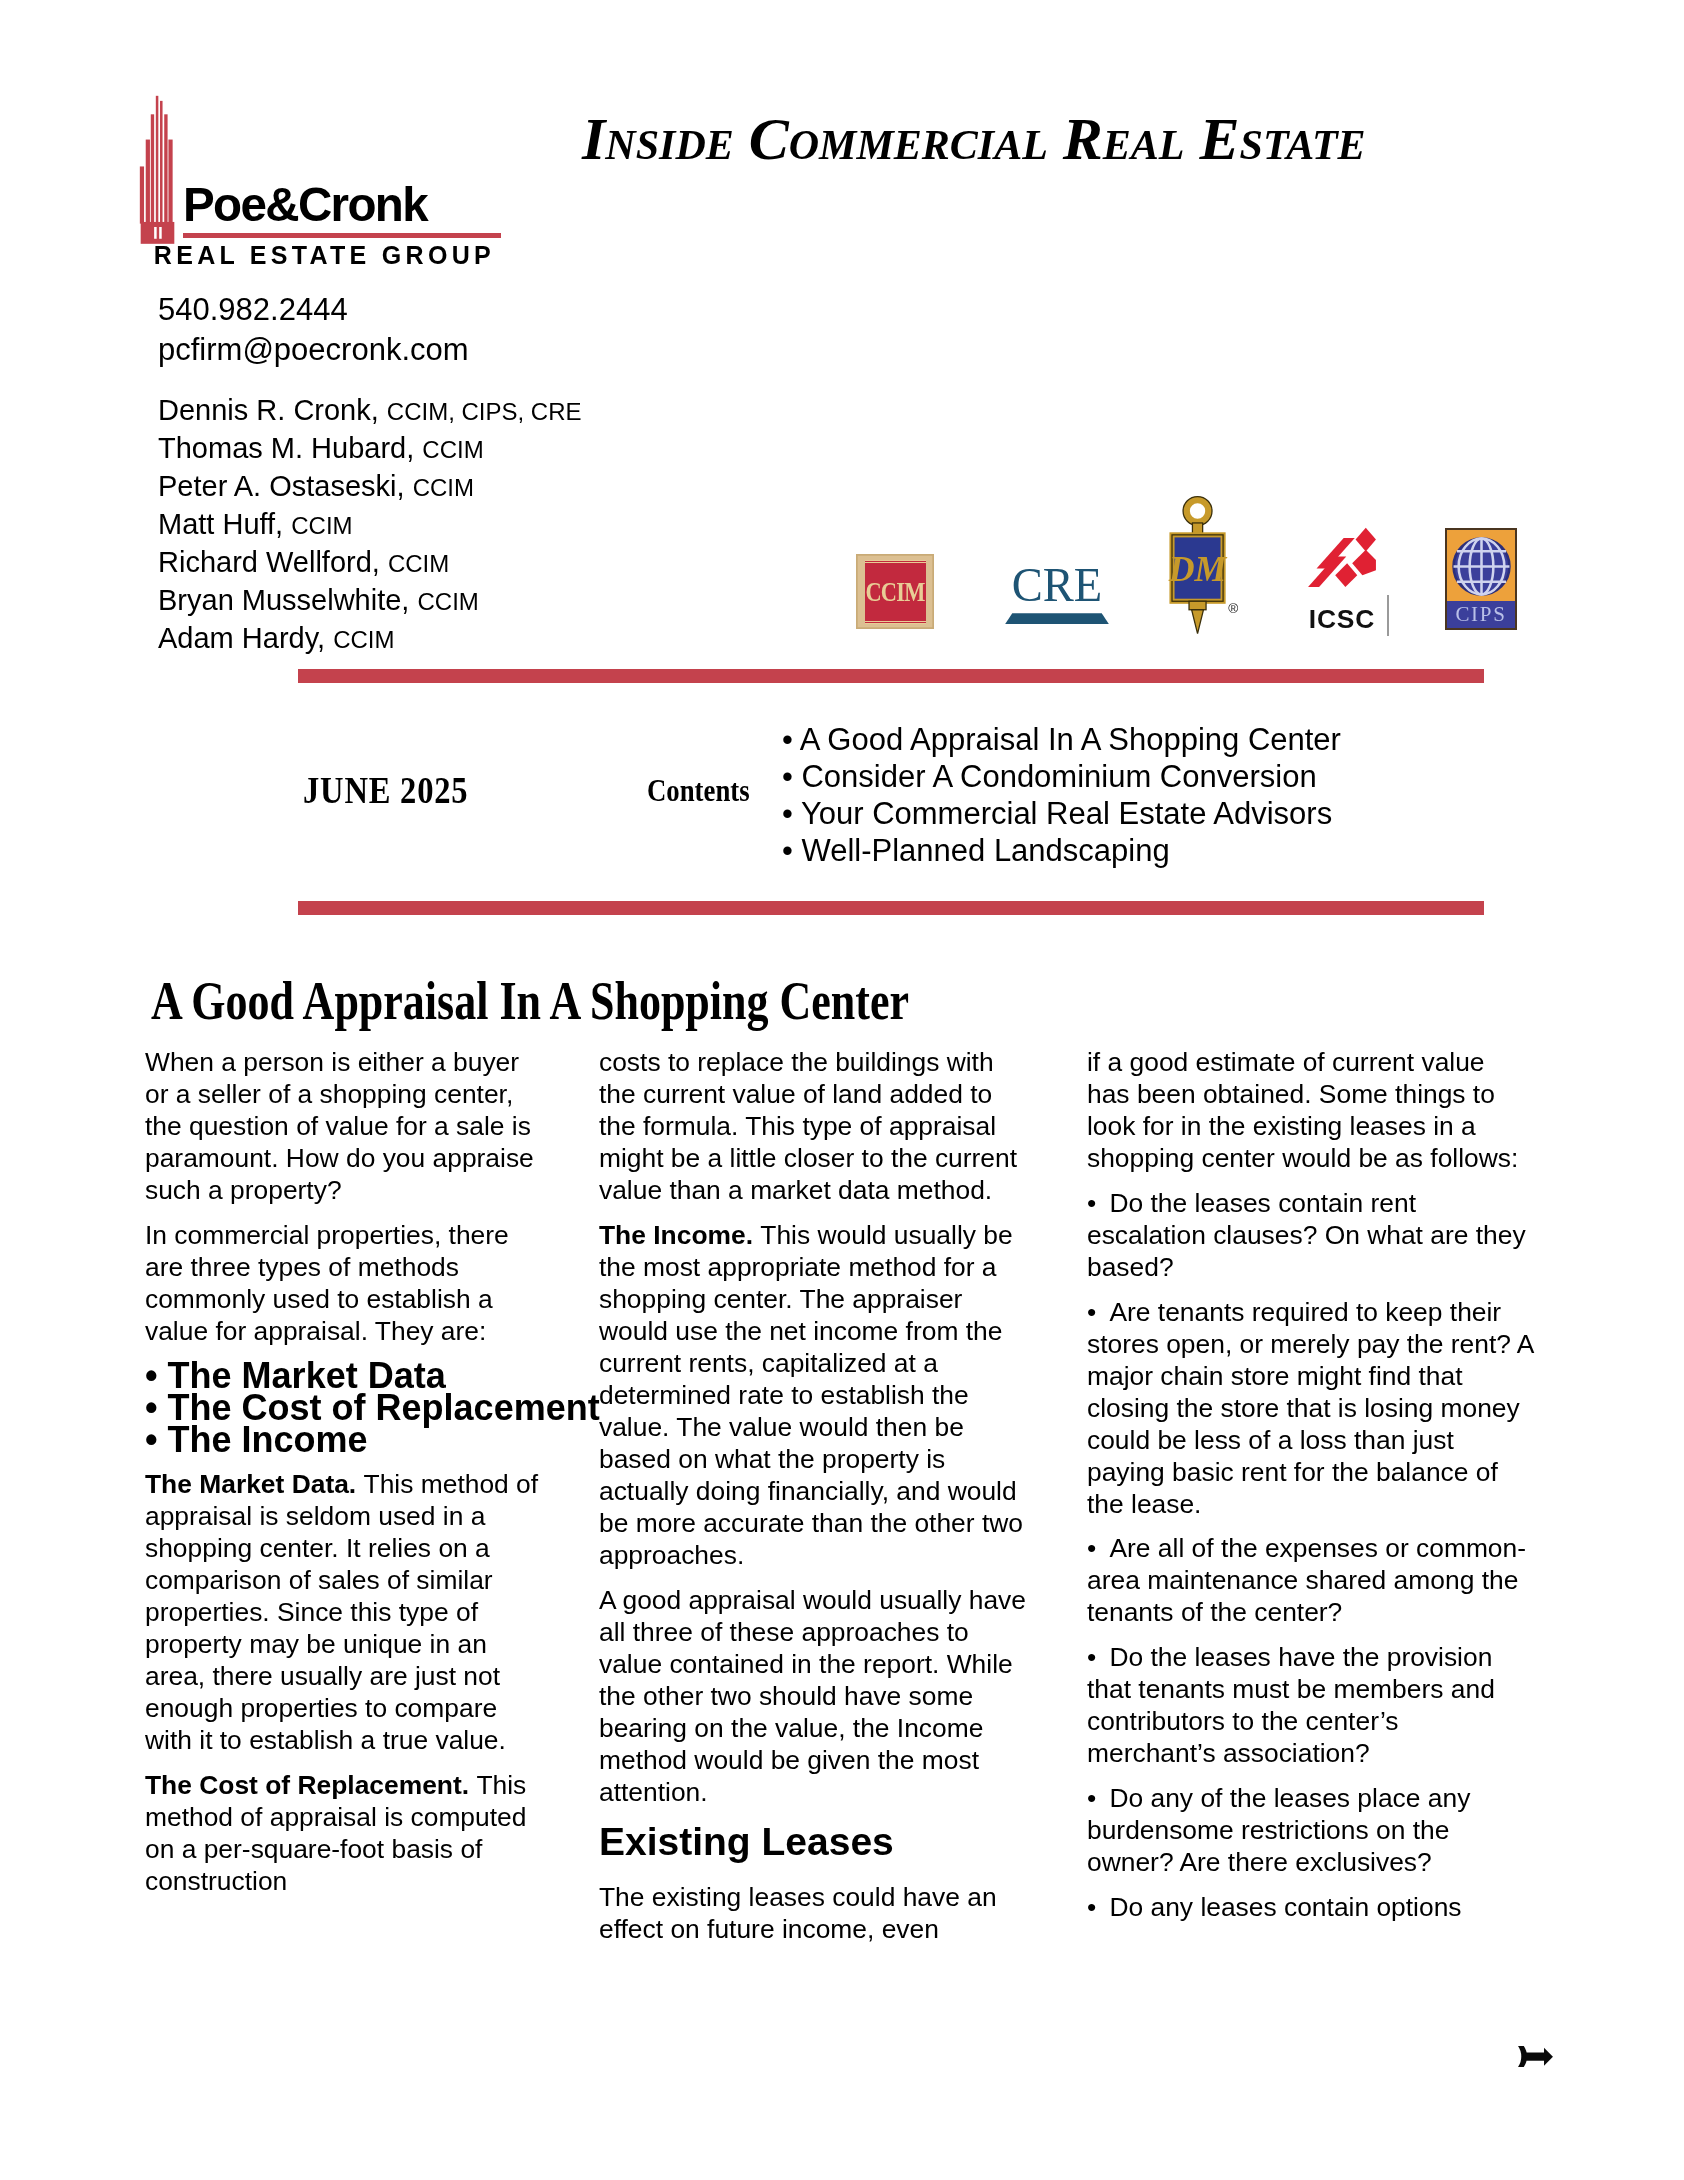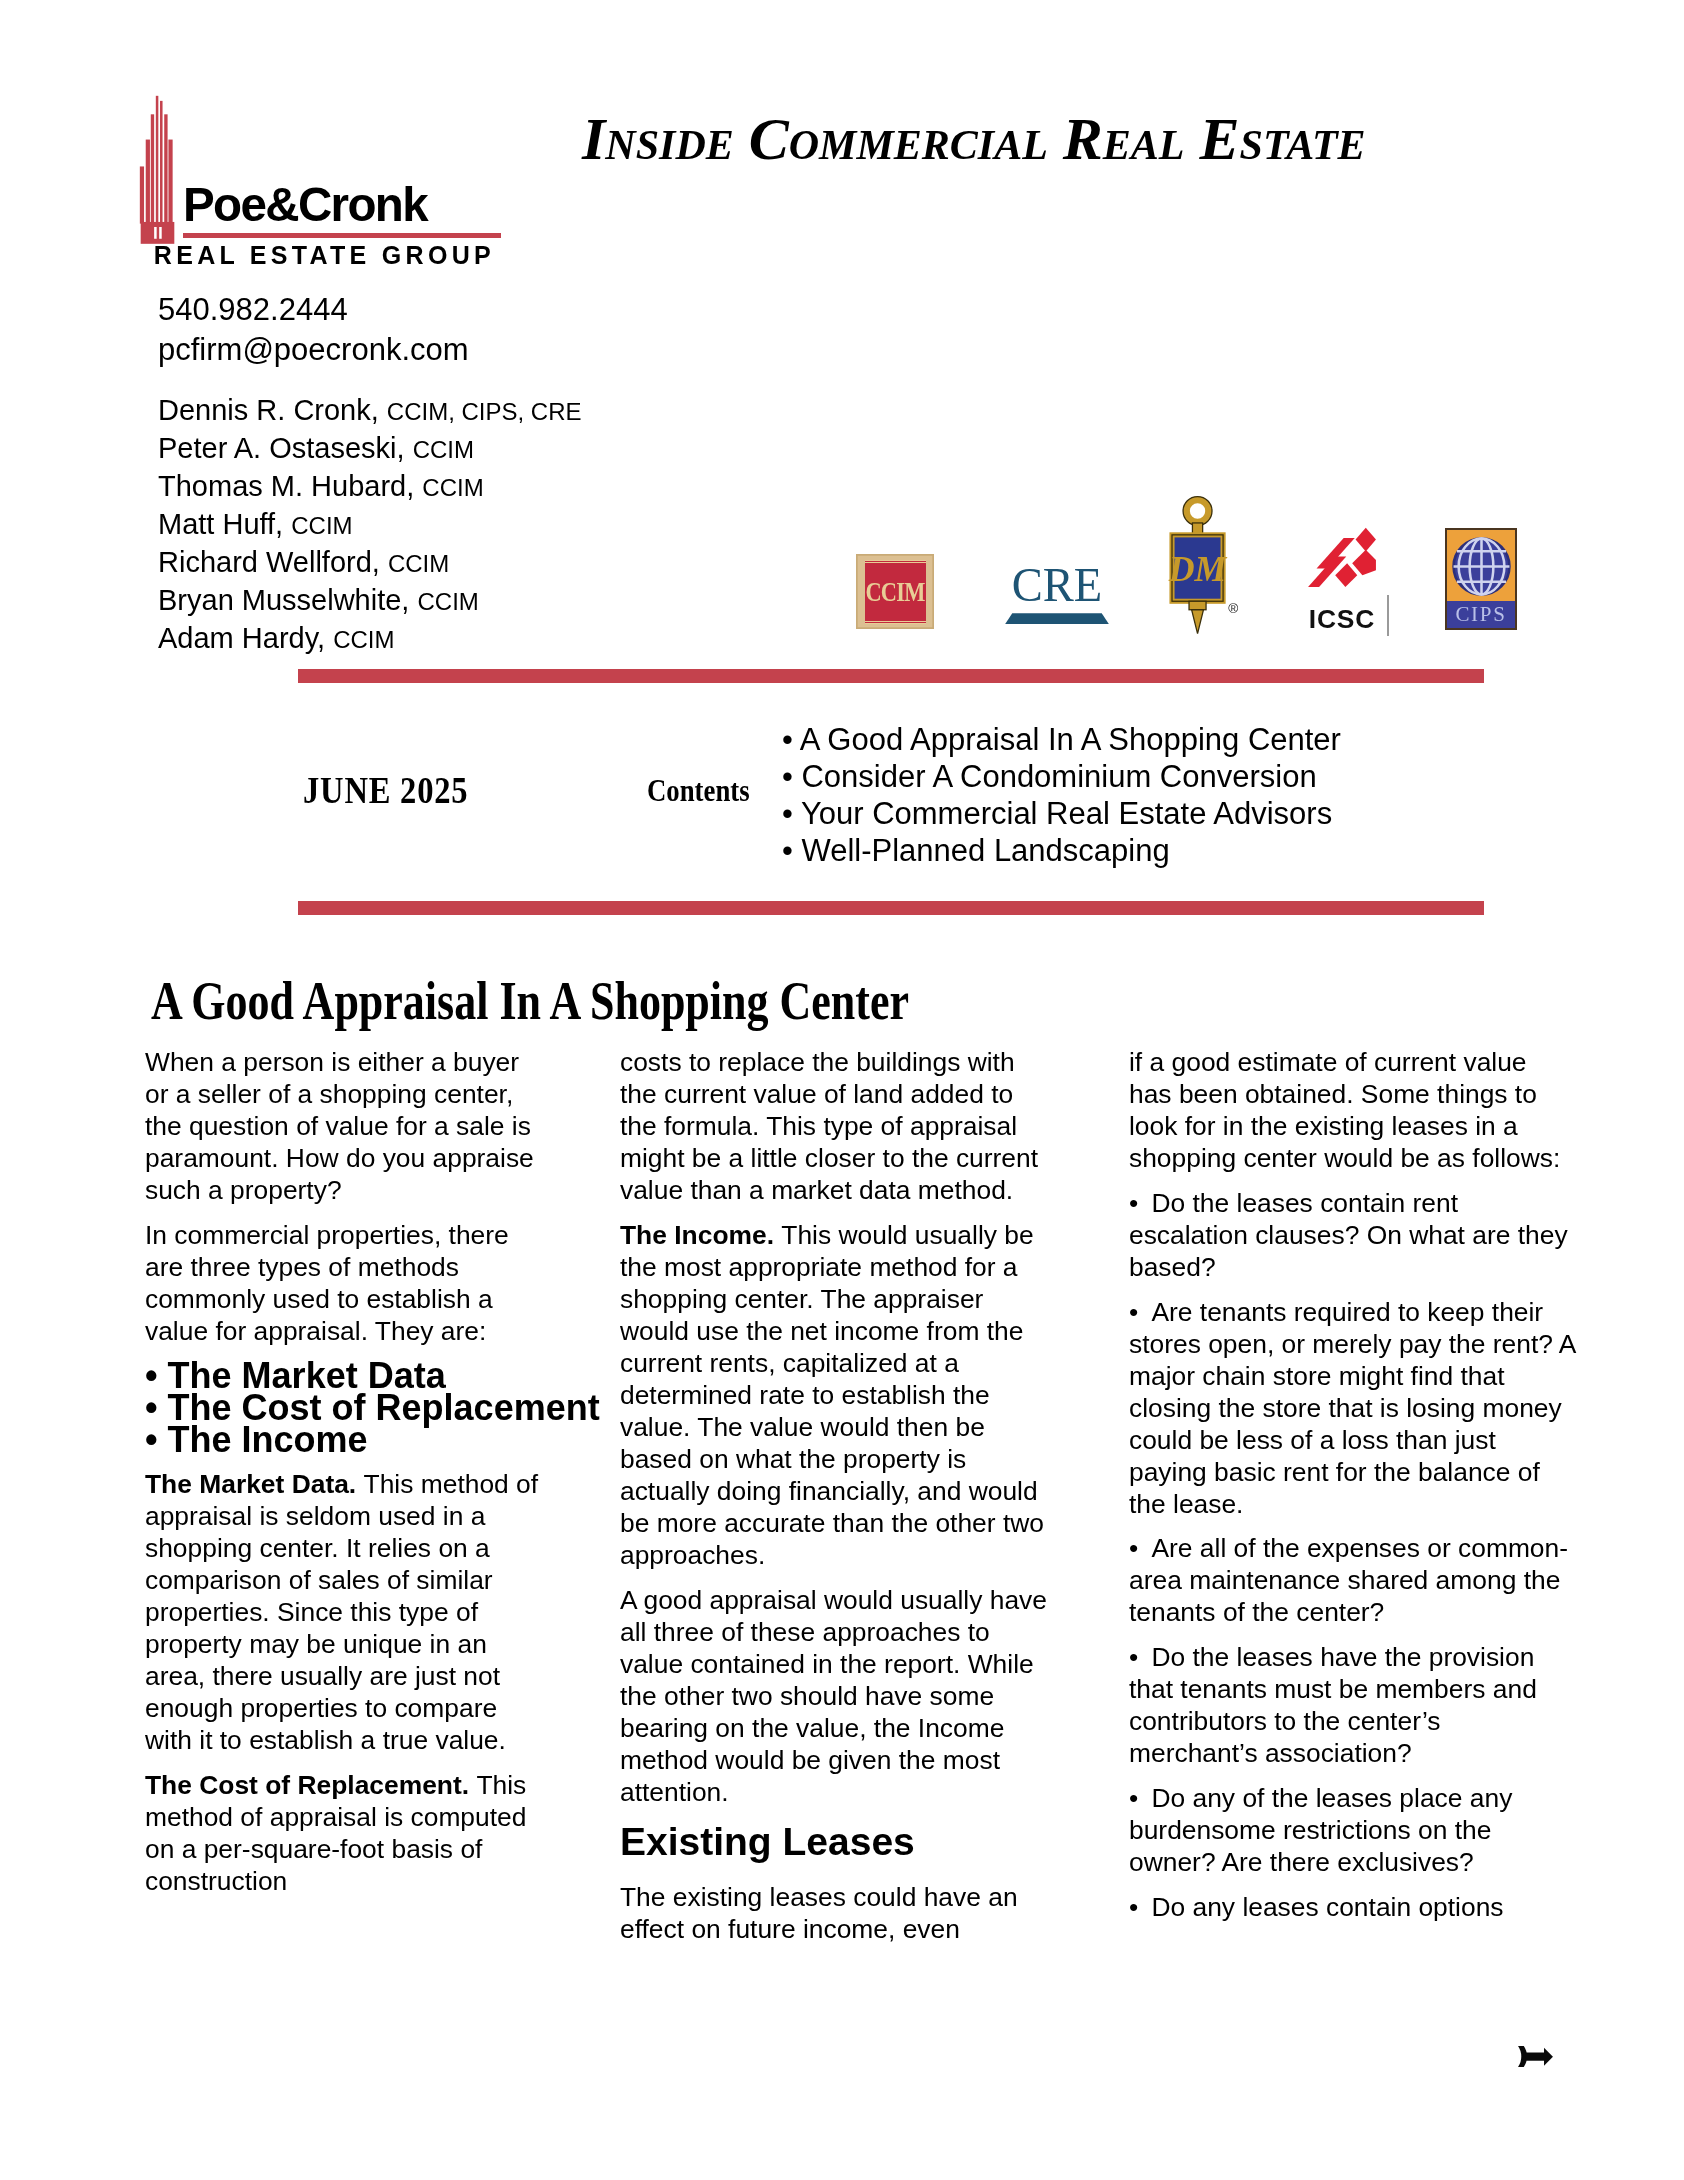--- a/index.html
+++ b/index.html
@@ -77,21 +77,21 @@
   }
   .toc{position:absolute;left:782px;top:721px;font-size:31px;line-height:37px;}
   
   .headline{position:absolute;left:141px;top:959px;margin:10px;}
   .headline span{
     display:inline-block;font-family:"Liberation Serif",serif;font-weight:800;font-size:55px;
     transform:scaleX(.8);transform-origin:left center;letter-spacing:0px;white-space:nowrap;
   }
   .columns{
     position:absolute;left:145px;top:1046px;width:1440px;
-    display:grid;grid-template-columns:396px 430px 447px;column-gap:79px;
+    display:grid;grid-template-columns:396px 430px 447px;column-gap:58px;
   }
   .para{margin:0 0 12.8px;font-size:26.4px;line-height:32px;}
   .bb-group{margin:1.7px 0 12.8px;}
   .bb-group p{margin:0;font-weight:bold;font-size:36px;line-height:32px;white-space:nowrap;}
   .lead{font-weight:bold;}
   .subhead{font-size:39px;font-weight:bold;margin:12px 0 17px;}
   .cont-arrow{position:absolute;left:1518px;top:2038px;white-space:nowrap;color:#0a0a0a;}
   .cont-arrow .arcs{font-size:22px;font-weight:bold;letter-spacing:-6px;vertical-align:6px;margin-right:1.7px;}
   .cont-arrow .arr{font-size:36px;line-height:1;}
 </style>
@@ -126,22 +126,22 @@
 
   <h1 class="nl-title">Inside Commercial Real Estate</h1>
 
   <div class="contact">
     <div>540.982.2444</div>
     <div>pcfirm@poecronk.com</div>
   </div>
 
   <div class="team">
       <div class="team-member"><span class="tm-name">Dennis R. Cronk, </span><span class="tm-desig">CCIM, CIPS, CRE</span></div>
+      <div class="team-member"><span class="tm-name">Thomas M. Hubard, </span><span class="tm-desig">CCIM</span></div>
       <div class="team-member"><span class="tm-name">Peter A. Ostaseski, </span><span class="tm-desig">CCIM</span></div>
-      <div class="team-member"><span class="tm-name">Thomas M. Hubard, </span><span class="tm-desig">CCIM</span></div>
       <div class="team-member"><span class="tm-name">Matt Huff, </span><span class="tm-desig">CCIM</span></div>
       <div class="team-member"><span class="tm-name">Richard Wellford, </span><span class="tm-desig">CCIM</span></div>
       <div class="team-member"><span class="tm-name">Bryan Musselwhite, </span><span class="tm-desig">CCIM</span></div>
       <div class="team-member"><span class="tm-name">Adam Hardy, </span><span class="tm-desig">CCIM</span></div>
     </div>
 
   <div class="logo-ccim">
     <div class="ccim-inner">
       <span>CCIM</span>
     </div>

